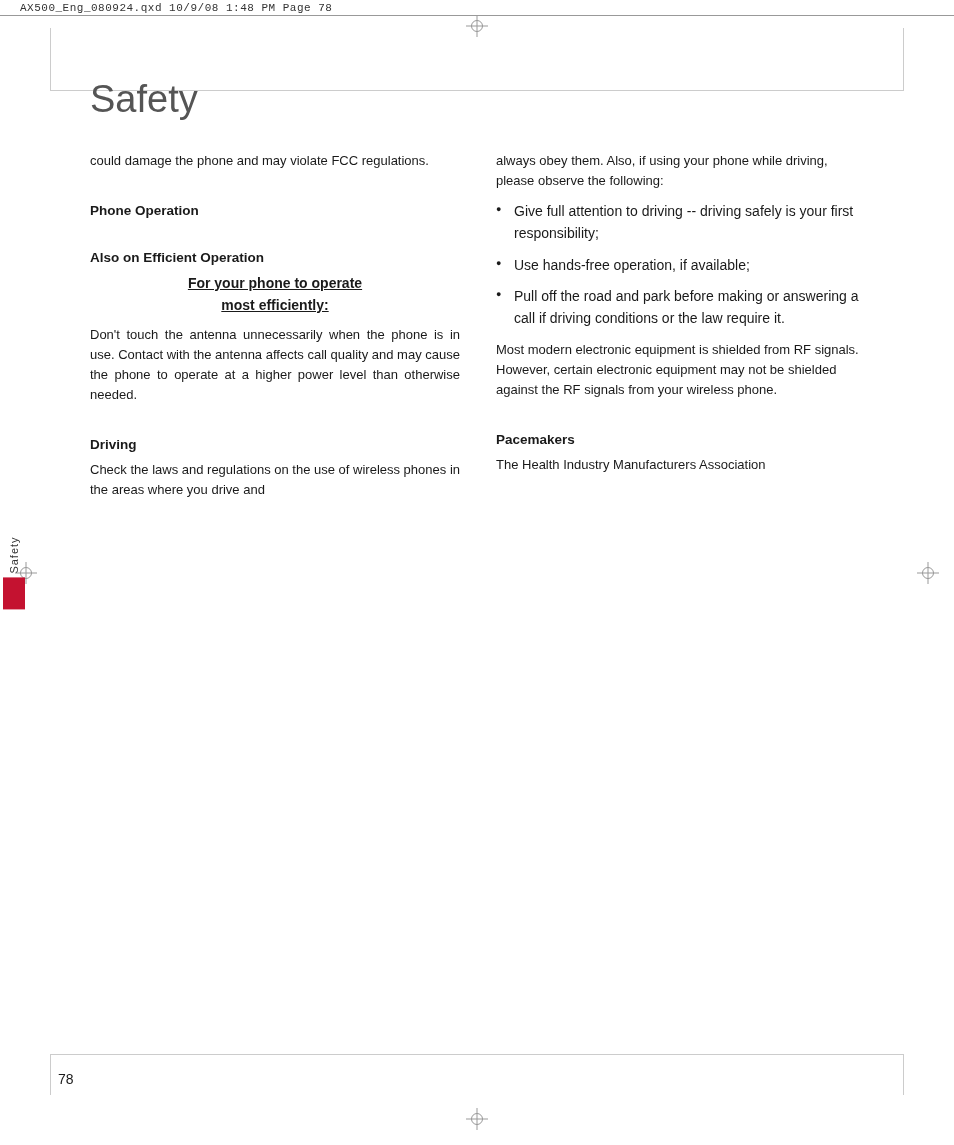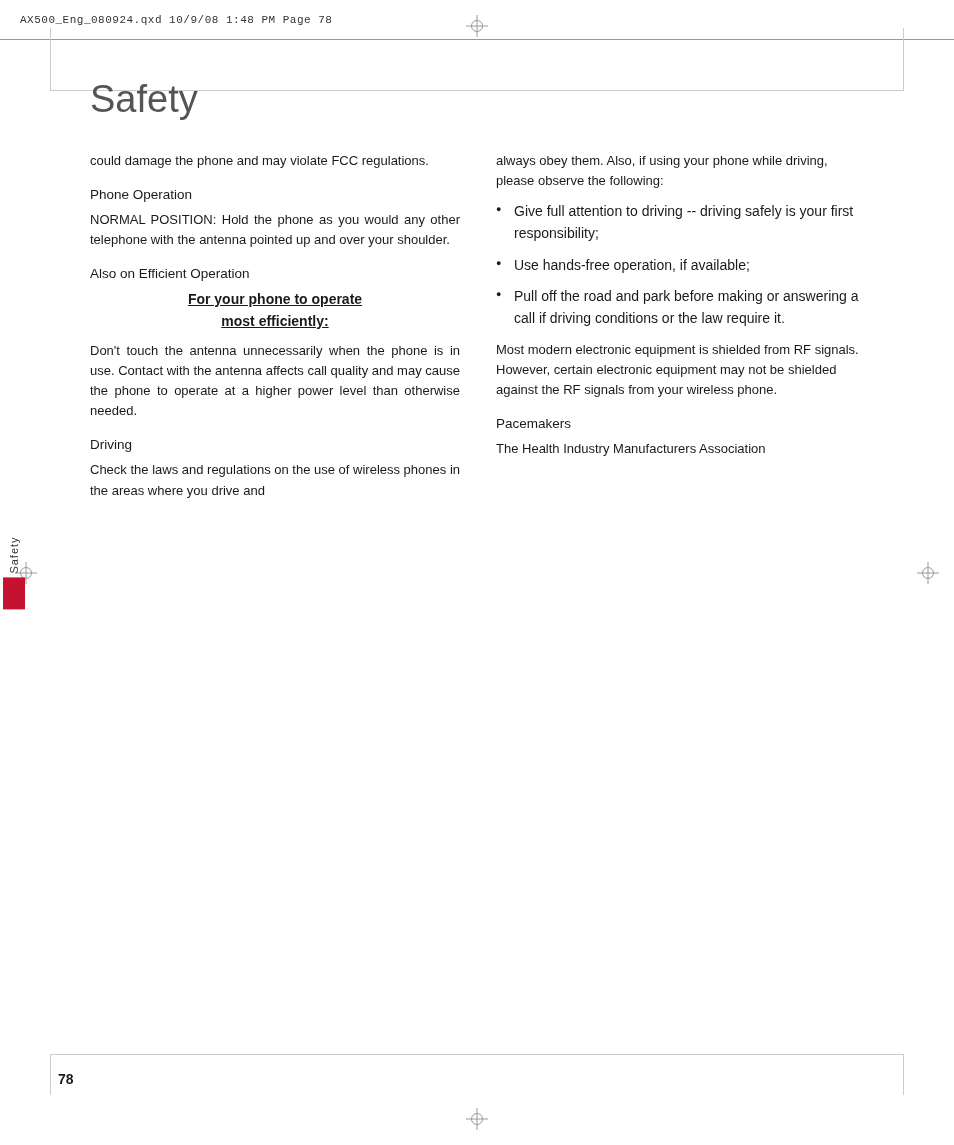--- a/index.html
+++ b/index.html
@@ -18,21 +18,21 @@
       position: relative;
       overflow: hidden;
     }
 
     
     .header-bar {
       position: absolute;
       top: 0;
       left: 0;
       right: 0;
-      height: 40px;
+      height: 16px;
       border-bottom: 1px solid #999;
       display: flex;
       align-items: center;
       padding: 0 20px;
     }
 
     .header-text {
       font-size: 11px;
       color: #333;
       font-family: 'Courier New', monospace;
@@ -111,21 +111,21 @@
       background: #c41230;
     }
 
     
     .page-number {
       position: absolute;
       bottom: 58px;
       left: 58px;
       font-size: 14px;
       color: #1a1a1a;
-      font-weight: bold;
+      font-weight: normal;
     }
 
     
     .main-content {
       position: absolute;
       top: 28px;
       left: 50px;
       right: 50px;
       bottom: 50px;
       padding: 20px 20px 20px 30px;
@@ -155,24 +155,24 @@
     }
 
     .column-right {
       flex: 1;
       max-width: 370px;
     }
 
     
     .section-heading {
       font-size: 13.5px;
-      font-weight: normal;
+      font-weight: bold;
       color: #1a1a1a;
       margin-bottom: 8px;
-      margin-top: 16px;
+      margin-top: 32px;
     }
 
     
     .body-text {
       font-size: 13px;
       line-height: 1.55;
       color: #1a1a1a;
       margin-bottom: 10px;
     }
 
@@ -309,21 +309,20 @@
 <div class="main-content">
   <h1 class="page-title">Safety</h1>
 
   <div class="columns">
 
     <div class="column-left">
 
       <p class="body-text justified">could damage the phone and may violate FCC regulations.</p>
 
       <p class="section-heading">Phone Operation</p>
-      <p class="body-text justified">NORMAL POSITION: Hold the phone as you would any other telephone with the antenna pointed up and over your shoulder.</p>
 
       <p class="section-heading">Also on Efficient Operation</p>
       <p class="centered-text">
         <span>For your phone to operate</span><br>
         <span>most efficiently:</span>
       </p>
       <p class="body-text justified">Don't touch the antenna unnecessarily when the phone is in use. Contact with the antenna affects call quality and may cause the phone to operate at a higher power level than otherwise needed.</p>
 
       <p class="section-heading">Driving</p>
       <p class="body-text justified">Check the laws and regulations on the use of wireless phones in the areas where you drive and</p>

